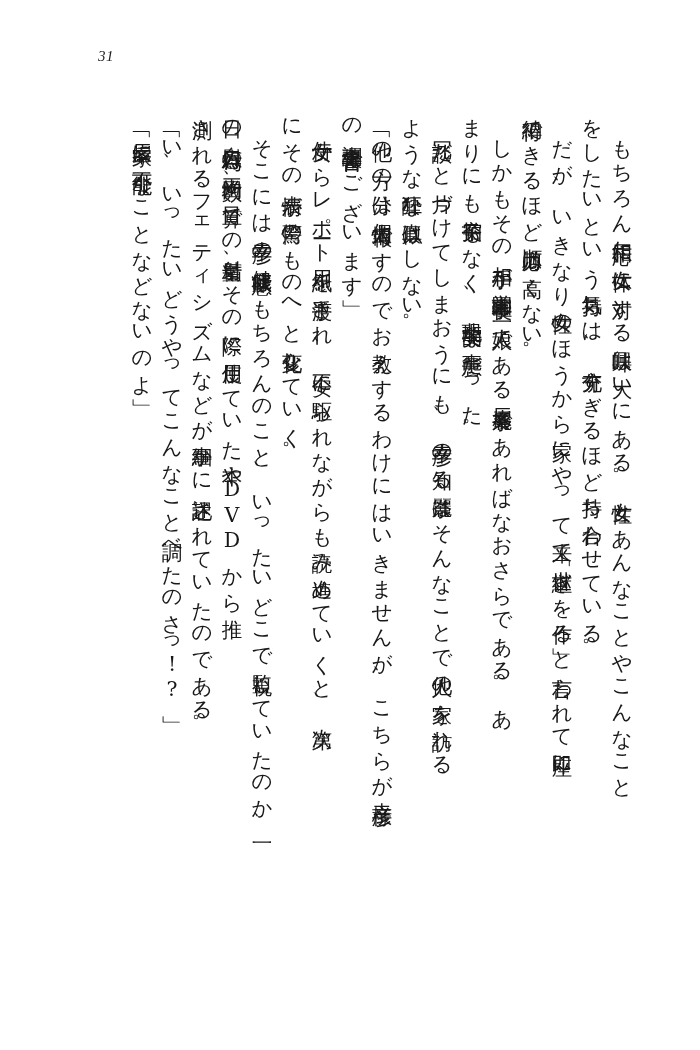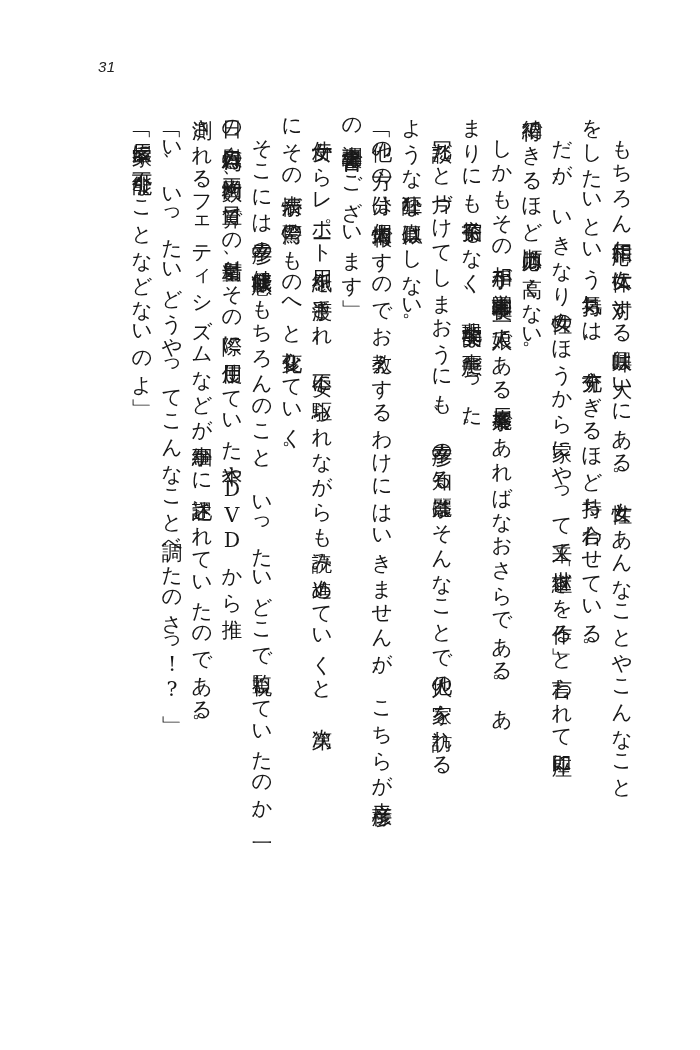--- a/index.html
+++ b/index.html
@@ -19,25 +19,25 @@
     position: relative;
     width: 700px;
     height: 1050px;
     background: #ffffff;
     box-sizing: border-box;
   }
 
   
   #page-number {
     position: absolute;
-    top: 58px;
+    top: 48px;
     left: 98px;
     font-size: 15px;
     font-style: italic;
-    font-family: Liberation Sans, sans-serif;
+    font-family: Liberation Serif, serif;
     color: #222222;
     letter-spacing: 0.5px;
   }
 
   
   #text-block {
     position: absolute;
     top: 104px;
     right: 68px;
     width: 560px;

